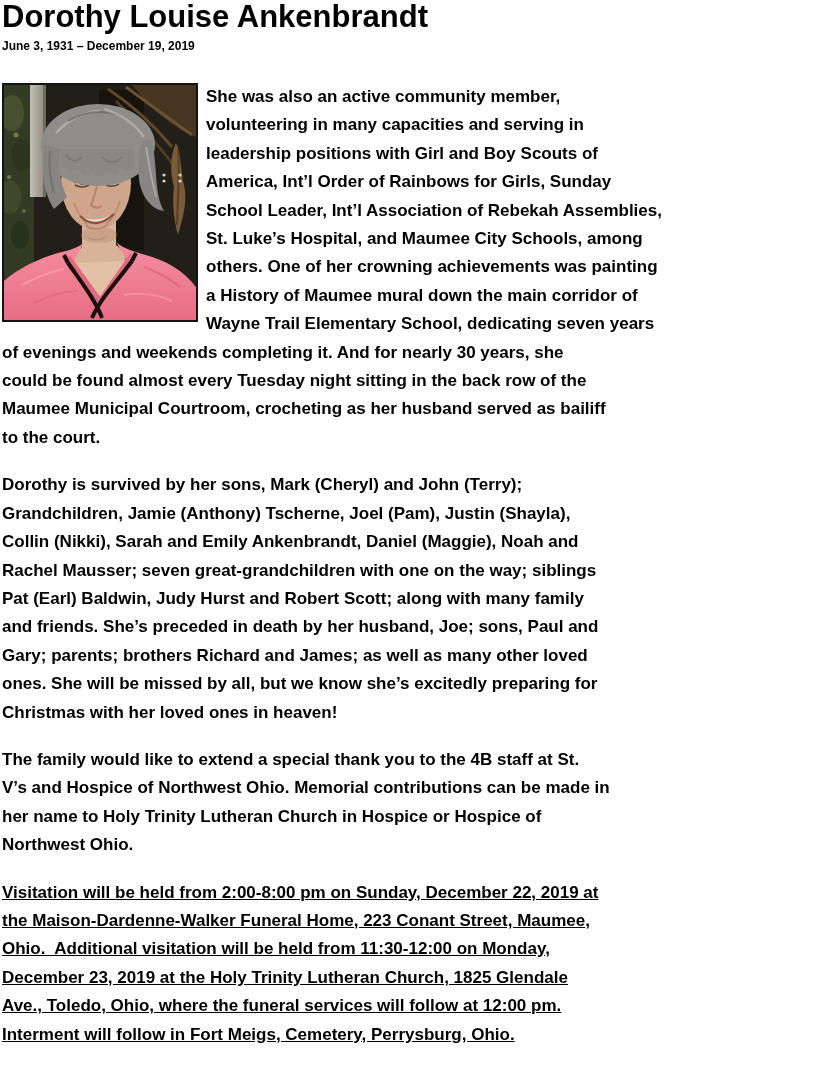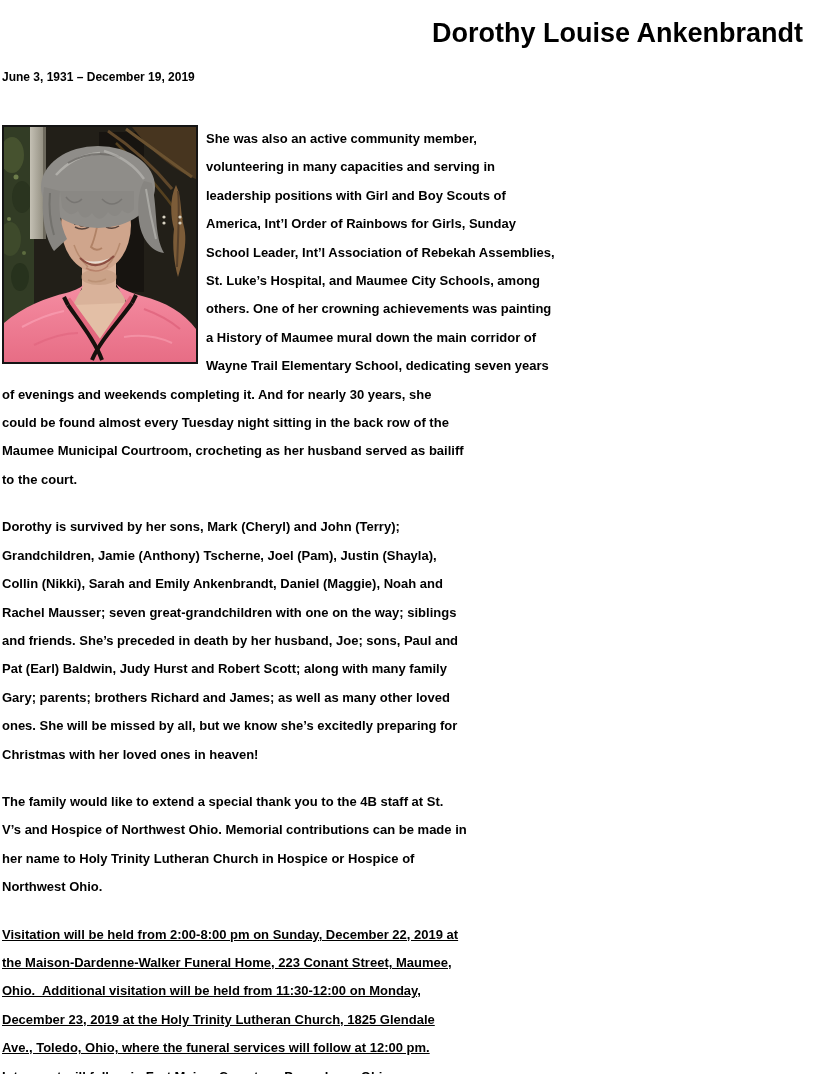--- a/index.html
+++ b/index.html
@@ -17,34 +17,33 @@
     width: 821px;
     height: 1074px;
     background: var(--page-bg);
     color: var(--text-color);
     font-family: "Liberation Sans", sans-serif;
     font-weight: 700;
     overflow: hidden;
   }
   .page { padding: 2px 2px 0 2px; }
   h1.name {
-    font-size: 27px;
+    font-size: 31px;
     line-height: 30px;
-    margin: 16px;
+    margin: 0;
     letter-spacing: 0;
-    text-align: right;
   }
   h2.dates {
     font-size: 12px;
     line-height: 27px;
     margin: 1px 0 0 0;
   }
   .content {
-    margin-top: 34px;
-    font-size: 13px;
+    margin-top: 23px;
+    font-size: 17px;
     line-height: 28.4px;
   }
   .photo-frame {
     float: left;
     width: 196px;
     height: 239px;
     border: 2px solid var(--photo-border);
     margin: 0 8px 0 0;
     background: var(--photo-bg);
   }
@@ -164,22 +163,22 @@
       <div class="line">could be found almost every Tuesday night sitting in the back row of the</div>
       <div class="line">Maumee Municipal Courtroom, crocheting as her husband served as bailiff</div>
       <div class="line">to the court.</div>
     </div>
 
     <div class="para">
       <div class="line">Dorothy is survived by her sons, Mark (Cheryl) and John (Terry);</div>
       <div class="line">Grandchildren, Jamie (Anthony) Tscherne, Joel (Pam), Justin (Shayla),</div>
       <div class="line">Collin (Nikki), Sarah and Emily Ankenbrandt, Daniel (Maggie), Noah and</div>
       <div class="line">Rachel Mausser; seven great-grandchildren with one on the way; siblings</div>
+      <div class="line">Pat (Earl) Baldwin, Judy Hurst and Robert Scott; along with many family</div>
       <div class="line">and friends. She’s preceded in death by her husband, Joe; sons, Paul and</div>
-      <div class="line">Pat (Earl) Baldwin, Judy Hurst and Robert Scott; along with many family</div>
       <div class="line">Gary; parents; brothers Richard and James; as well as many other loved</div>
       <div class="line">ones. She will be missed by all, but we know she’s excitedly preparing for</div>
       <div class="line">Christmas with her loved ones in heaven!</div>
     </div>
 
     <div class="para">
       <div class="line">The family would like to extend a special thank you to the 4B staff at St.</div>
       <div class="line">V’s and Hospice of Northwest Ohio. Memorial contributions can be made in</div>
       <div class="line">her name to Holy Trinity Lutheran Church in Hospice or Hospice of</div>
       <div class="line">Northwest Ohio.</div>

